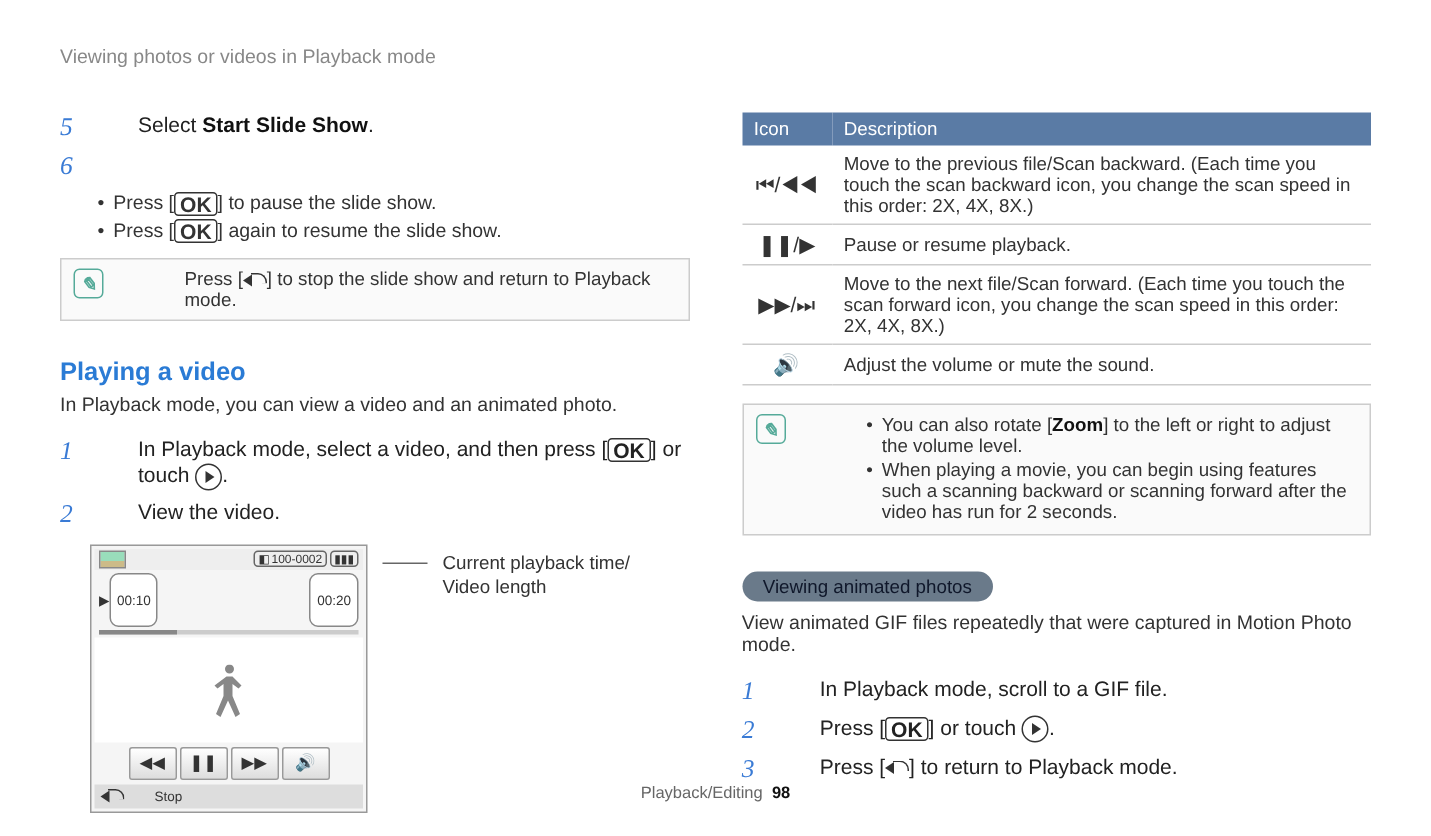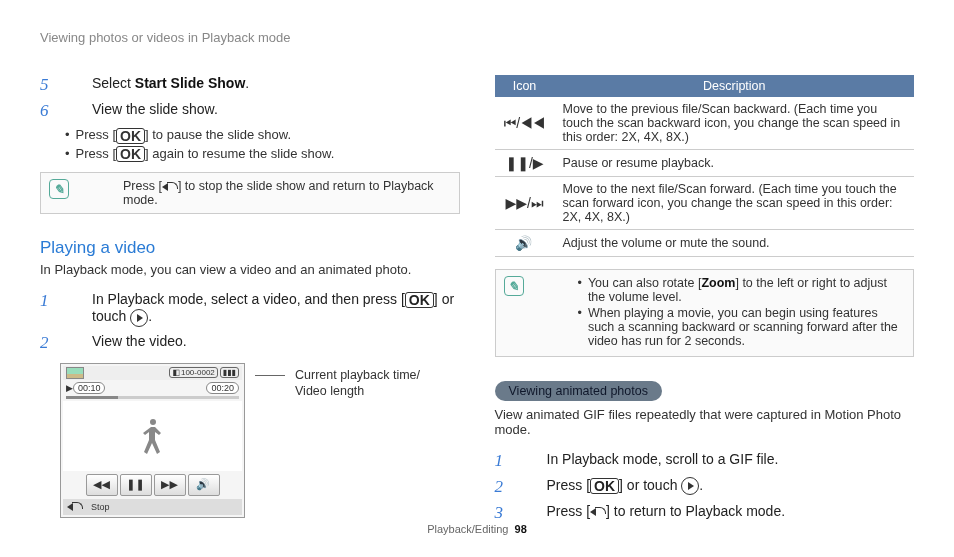--- a/index.html
+++ b/index.html
@@ -12,47 +12,47 @@
   .step-text { flex: 1; font-size: 14px; color: #222; margin-left: 32px; }
   .bullet-list { margin-left: 25px; margin-bottom: 10px; }
   .bullet-item { font-size: 13px; color: #333; display: flex; margin-bottom: 2px; }
   .bullet-item::before { content: "•"; margin-right: 6px; }
   .note-box { display: flex; align-items: flex-start; border: 1px solid #ccc; background: #fafafa; padding: 6px 8px; margin: 8px 0 24px 0; font-size: 12.5px; }
   .note-icon { width: 20px; height: 20px; border: 1.5px solid #5a9; border-radius: 4px; color: #5a9; display: flex; align-items: center; justify-content: center; font-size: 13px; margin-right: 10px; flex-shrink: 0; font-style: italic; font-weight: bold; }
   .note-text { flex: 1; margin-left: 44px; }
   .note-text ul { list-style: none; }
   .note-text ul li::before { content: "•"; margin-right: 6px; }
   .note-text ul li { display: flex; margin-bottom: 2px; }
-  .section-title { color: #2a7bd5; font-size: 17px; font-weight: normal; margin-bottom: 4px; }
+  .section-title { color: #2a7bd5; font-size: 17px; font-weight: bold; margin-bottom: 4px; }
   .section-desc { font-size: 13px; margin-bottom: 14px; }
   .ok-icon { display: inline-block; border: 1.5px solid #333; border-radius: 3px; padding: 0 3px; font-size: 14px; font-weight: bold; line-height: 14px; vertical-align: middle; }
   .back-icon { display: inline-block; width: 16px; height: 12px; position: relative; vertical-align: middle; }
   .back-icon::before { content: ""; position: absolute; left: 0; top: 2px; width: 0; height: 0; border-top: 4px solid transparent; border-bottom: 4px solid transparent; border-right: 6px solid #333; }
   .back-icon::after { content: ""; position: absolute; left: 5px; top: 1px; width: 10px; height: 6px; border: 1.5px solid #333; border-left: none; border-bottom: none; border-top-right-radius: 6px; }
   .play-circ { display: inline-flex; width: 18px; height: 18px; border: 1.5px solid #333; border-radius: 50%; align-items: center; justify-content: center; vertical-align: middle; }
   .play-circ::before { content: ""; width: 0; height: 0; border-top: 4px solid transparent; border-bottom: 4px solid transparent; border-left: 6px solid #333; margin-left: 2px; }
   .video-area { display: flex; align-items: flex-start; gap: 10px; margin-top: 10px; margin-left: 20px; }
   .video-frame { width: 185px; border: 1px solid #999; background: #f5f5f5; padding: 2px; }
   .video-top { display: flex; align-items: center; justify-content: space-between; font-size: 9px; background: #eee; padding: 1px 3px; }
   .video-top .thumb { width: 18px; height: 12px; border: 1px solid #888; background: linear-gradient(#9db 60%, #cb8 60%); }
   .badge { border: 1px solid #666; border-radius: 3px; padding: 0 2px; font-size: 8px; display: inline-flex; align-items: center; gap: 1px; }
   .time-row { display: flex; justify-content: space-between; align-items: center; font-size: 9px; padding: 2px 3px; }
-  .time-pill { border: 1px solid #888; border-radius: 6px; padding: 0 4px; background: #fff; }
+  .time-pill { border: 1px solid #888; border-radius: 6px; padding: 12px 4px; background: #fff; }
   .time-bar { height: 3px; background: #ccc; margin: 0 3px 2px 3px; position: relative; }
   .time-bar::before { content: ""; position: absolute; width: 30%; height: 100%; background: #888; }
   .video-canvas { height: 70px; background: #fff; display: flex; align-items: flex-end; justify-content: center; padding-bottom: 2px; }
   .dancer { width: 30px; height: 50px; position: relative; }
   .dancer svg { width: 100%; height: 100%; fill: #888; }
   .controls { display: flex; gap: 2px; padding: 3px; justify-content: center; }
   .ctrl-btn { width: 32px; height: 22px; border: 1px solid #999; border-radius: 2px; background: linear-gradient(#fff,#ddd); display: flex; align-items: center; justify-content: center; font-size: 11px; }
-  .stop-row { display: flex; align-items: center; gap: 8px; font-size: 9px; padding: 2px 4px; background: #ddd; }
+  .stop-row { display: flex; align-items: center; gap: 20px; font-size: 9px; padding: 2px 4px; background: #ddd; }
   .pointer-line { border-top: 1px solid #666; width: 30px; margin-top: 12px; }
   .pointer-label { font-size: 12.5px; color: #333; margin-top: 4px; line-height: 1.3; }
   .tbl { width: 100%; border-collapse: collapse; font-size: 12.5px; margin-bottom: 12px; }
-  .tbl th { background: #5a7ba5; color: #fff; text-align: center; padding: 4px 8px; font-weight: normal; margin-top: 39px; }
+  .tbl th { background: #5a7ba5; color: #fff; text-align: left; padding: 4px 8px; font-weight: normal; margin-top: 39px; }
   .tbl td { border-bottom: 1px solid #ccc; padding: 5px 8px; vertical-align: middle; margin-top: 36px; }
   .tbl td.icon-cell { text-align: center; width: 60px; font-size: 14px; }
   .pill-heading { display: inline-block; background: #6a7a8a; color: #0f172a; border-radius: 12px; padding: 3px 14px; font-size: 12.5px; margin-bottom: 6px; }
   .footer { position: absolute; bottom: 22px; left: 0; width: 100%; text-align: center; font-size: 11px; color: #666; }
   b { font-weight: bold; color: #111; }
 </style>
 </head>
 <body>
 
 <div class="header">Viewing photos or videos in Playback mode</div>
@@ -61,21 +61,20 @@
 
   <div class="col">
     <div class="step">
       <div class="step-num">5</div>
       <div class="step-text">
         <span>Select </span><b>Start Slide Show</b><span>.</span>
       </div>
     </div>
     <div class="step">
       <div class="step-num">6</div>
-      <div class="step-text">View the slide show.</div>
     </div>
     <div class="bullet-list">
       <div class="bullet-item">
         <span><span>Press [</span><span class="ok-icon">OK</span><span>] to pause the slide show.</span></span>
       </div>
       <div class="bullet-item">
         <span><span>Press [</span><span class="ok-icon">OK</span><span>] again to resume the slide show.</span></span>
       </div>
     </div>
 

